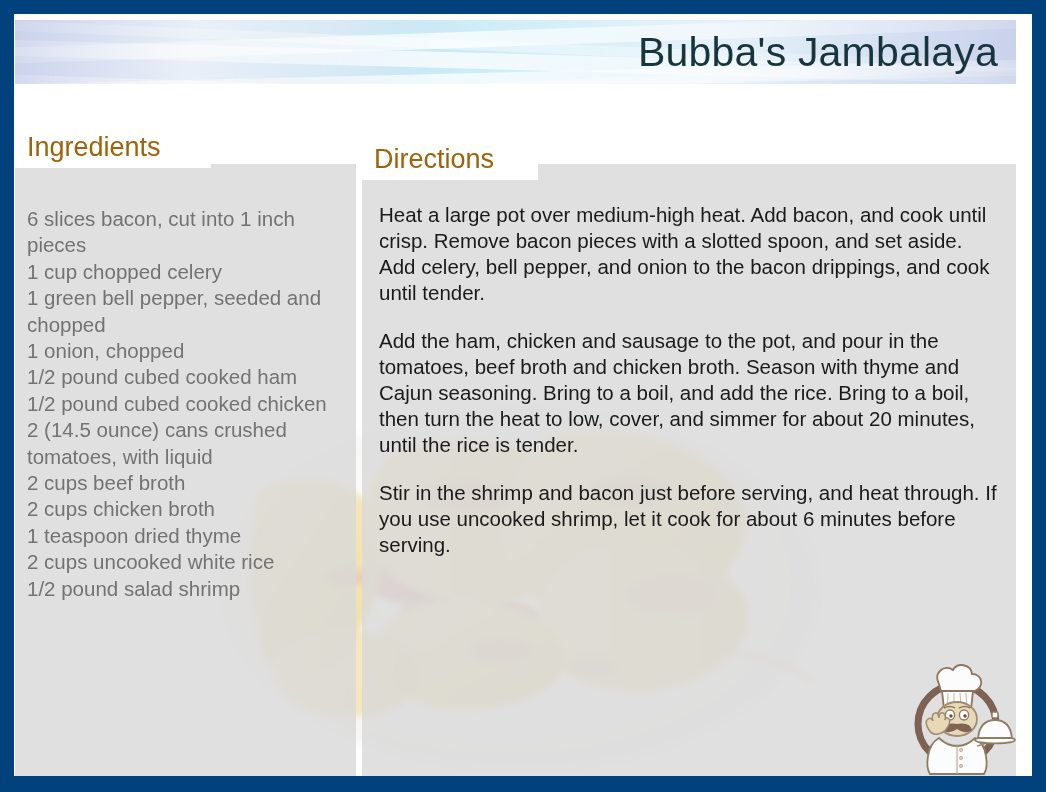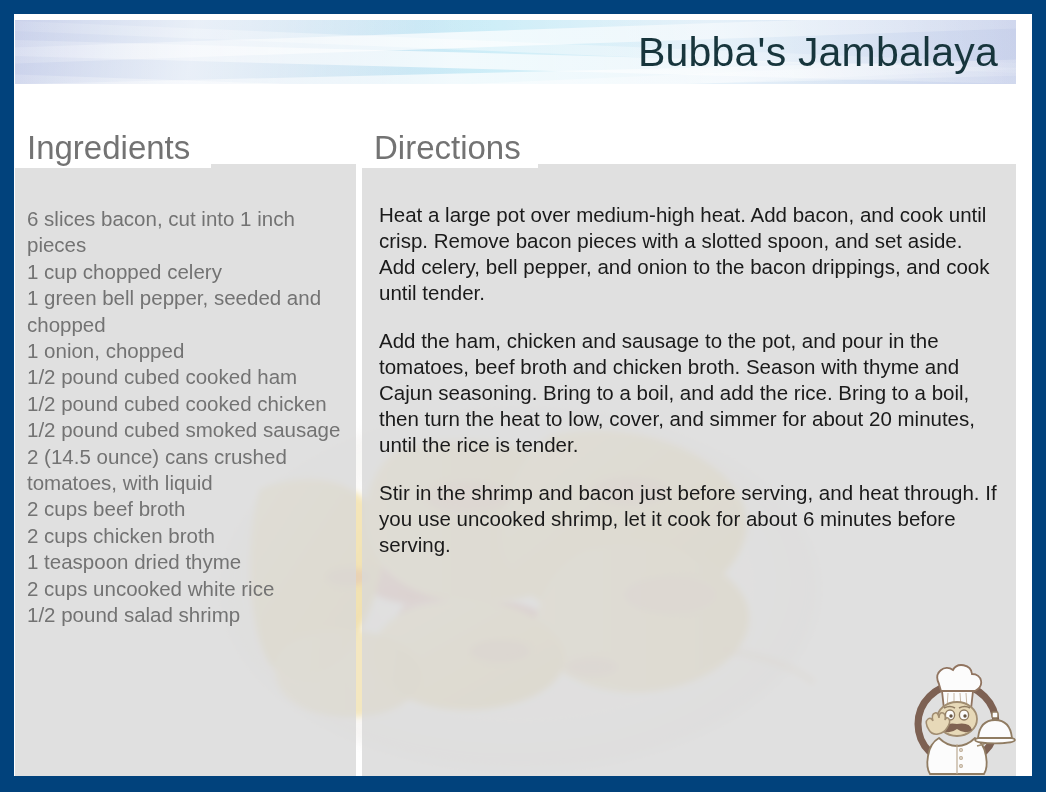--- a/index.html
+++ b/index.html
@@ -90,23 +90,23 @@
     position: absolute;
     background: #ffffff;
     height: 42px;
     display: flex;
     align-items: center;
     padding-left: 12px;
     box-sizing: border-box;
     z-index: 4;
   }
   .tab-label {
-    font-size: 33px;
+    font-size: 27px;
     line-height: 1;
-    color: #737373;
+    color: #a16207;
     white-space: nowrap;
     text-align: right;
   }
 
   .panel {
     position: absolute;
     background: rgba(216,216,216,0.80);
     box-sizing: border-box;
     z-index: 3;
     overflow: hidden;
@@ -123,21 +123,21 @@
     top: 42px;
     right: 8px;
     font-size: 20.5px;
     line-height: 26.4px;
     color: #737373;
   }
   #ing-list li { list-style: none; margin: 0; padding: 0; }
   #ing-list ul { margin: 0; padding: 0; }
 
   
-  #dir-tab   { left: 348px; top: 112px; width: 176px; }
+  #dir-tab   { left: 348px; top: 124px; width: 176px; }
   #dir-panel { left: 348px; top: 150px; width: 654px; height: 744px; }
   #dir-body {
     position: absolute;
     left: 17px;
     top: 38px;
     width: 618px;
     font-size: 20.5px;
     line-height: 26px;
     color: #1a1a1a;
   }
@@ -237,21 +237,20 @@
     </div>
     <div class="panel" id="ing-panel">
       <div id="ing-list">
         <ul>
             <li>6 slices bacon, cut into 1 inch pieces</li>
             <li>1 cup chopped celery</li>
             <li>1 green bell pepper, seeded and chopped</li>
             <li>1 onion, chopped</li>
             <li>1/2 pound cubed cooked ham</li>
             <li>1/2 pound cubed cooked chicken</li>
-            <li>1/2 pound cubed smoked sausage</li>
             <li>2 (14.5 ounce) cans crushed tomatoes, with liquid</li>
             <li>2 cups beef broth</li>
             <li>2 cups chicken broth</li>
             <li>1 teaspoon dried thyme</li>
             <li>2 cups uncooked white rice</li>
             <li>1/2 pound salad shrimp</li>
           </ul>
       </div>
     </div>
 

